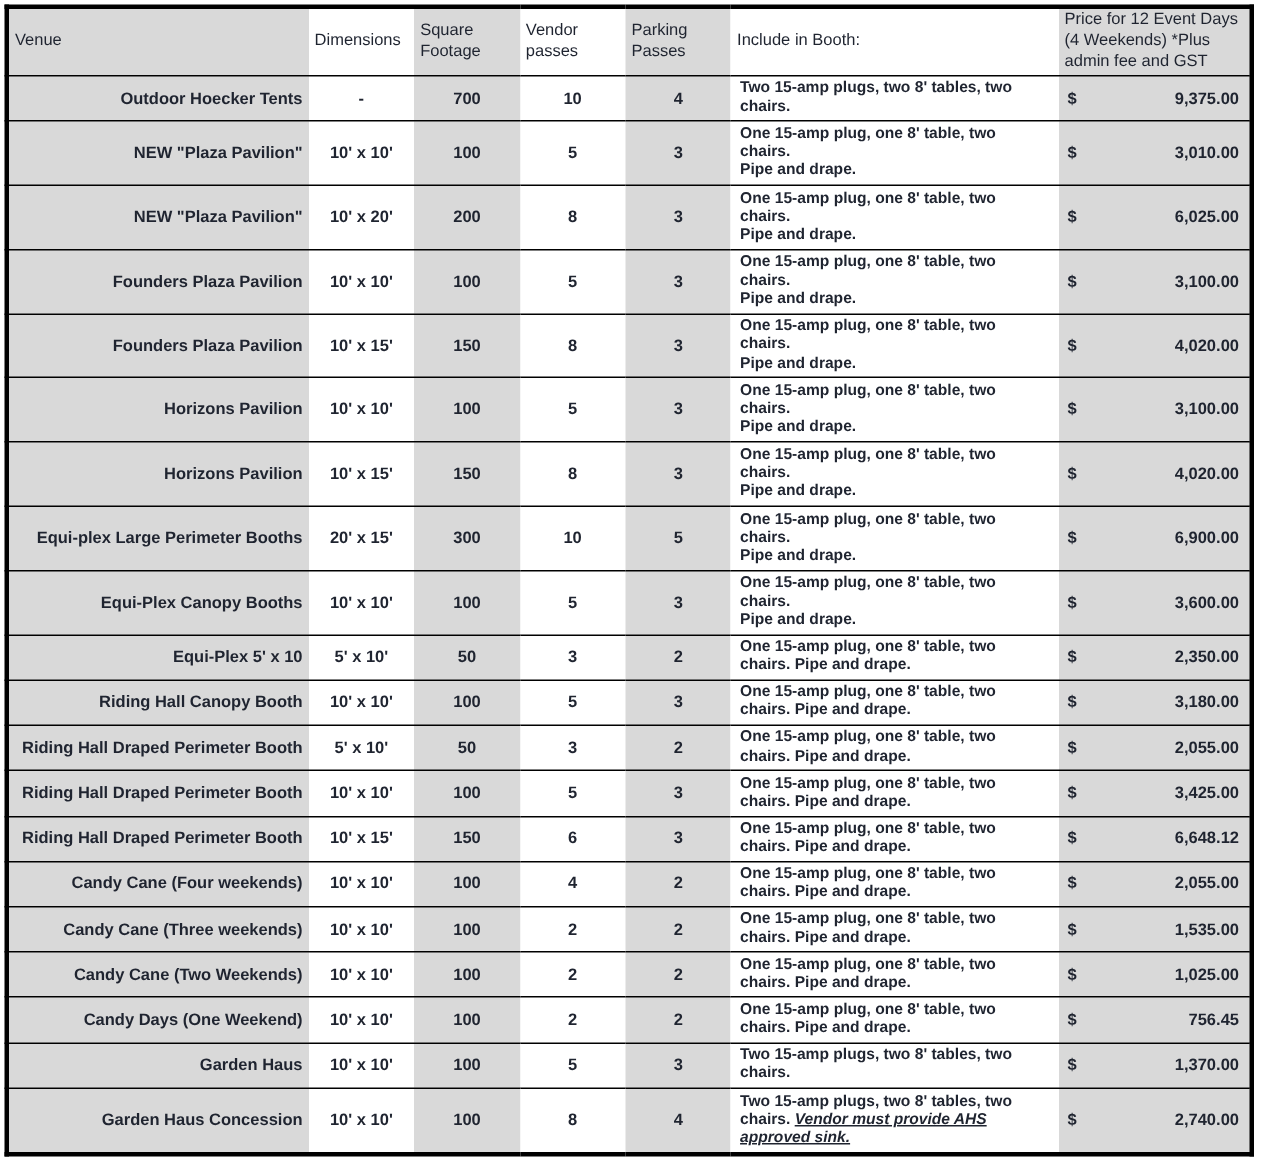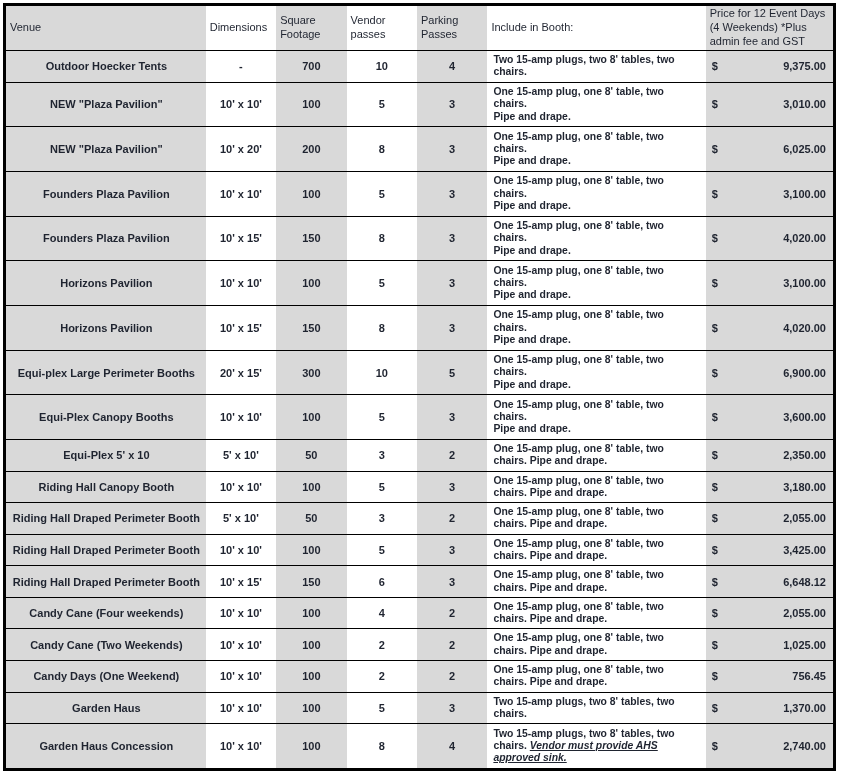--- a/index.html
+++ b/index.html
@@ -53,21 +53,21 @@
     line-height: 1.25;
     text-align: left;
     white-space: pre-line;
     font-weight: 400;
   }
   td {
     height: 29px;
     font-size: 11px;
   }
   td.venue {
-    text-align: center;
+    text-align: right;
     padding-left: 5px;
   }
   td.center { text-align: center; }
   td.include {
     text-align: left;
     font-size: 10.4px;
     line-height: 1.18;
     white-space: pre-line;
     padding: 2px 6px;
   }
@@ -334,20 +334,35 @@
           <td class="include"><span>One 15-amp plug, one 8' table, two
 chairs. Pipe and drape.</span></td>
           <td class="price">
             <div class="price-row">
               <span>$</span>
               <span>2,055.00</span>
             </div>
           </td>
         </tr>
         <tr>
+          <td class="venue">Candy Cane (Three weekends)</td>
+          <td class="center">10' x 10'</td>
+          <td class="center">100</td>
+          <td class="center">2</td>
+          <td class="center">2</td>
+          <td class="include"><span>One 15-amp plug, one 8' table, two
+chairs. Pipe and drape.</span></td>
+          <td class="price">
+            <div class="price-row">
+              <span>$</span>
+              <span>1,535.00</span>
+            </div>
+          </td>
+        </tr>
+        <tr>
           <td class="venue">Candy Cane (Two Weekends)</td>
           <td class="center">10' x 10'</td>
           <td class="center">100</td>
           <td class="center">2</td>
           <td class="center">2</td>
           <td class="include"><span>One 15-amp plug, one 8' table, two
 chairs. Pipe and drape.</span></td>
           <td class="price">
             <div class="price-row">
               <span>$</span>

